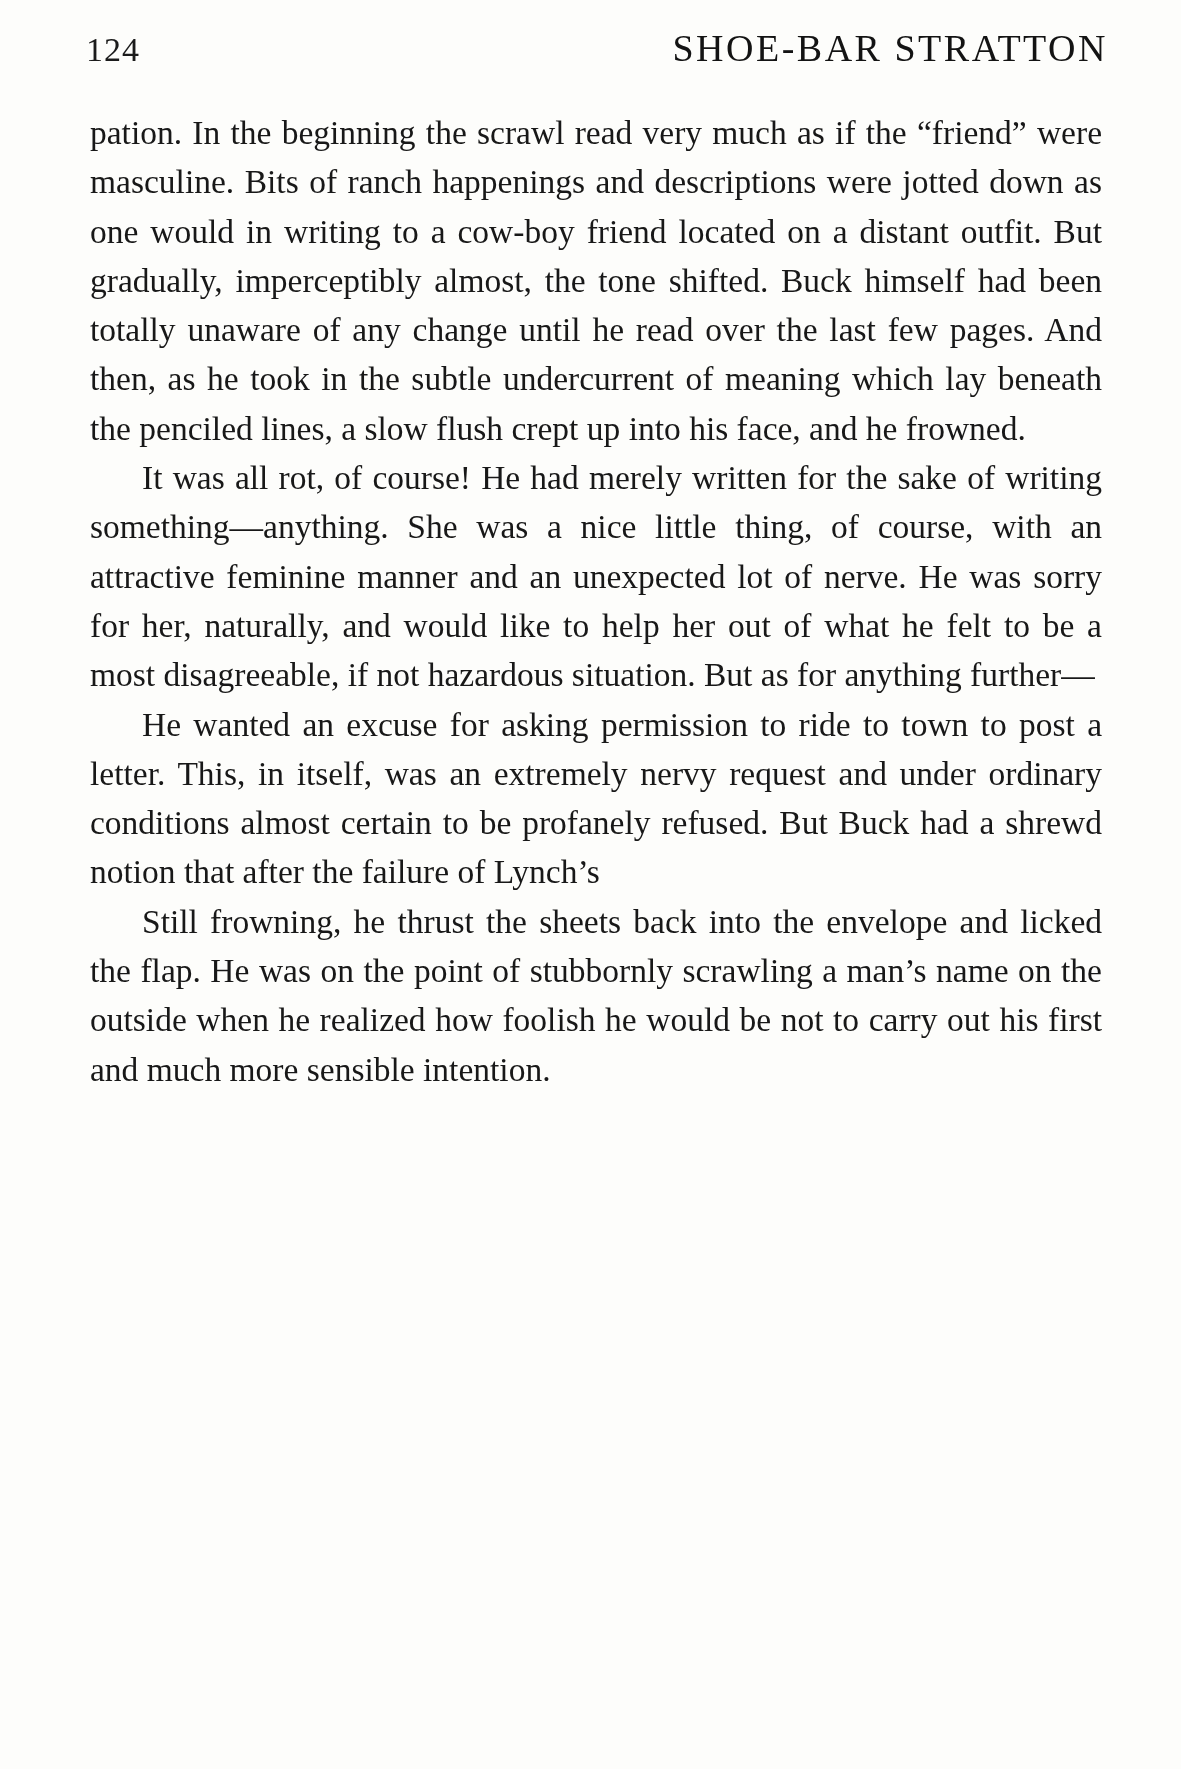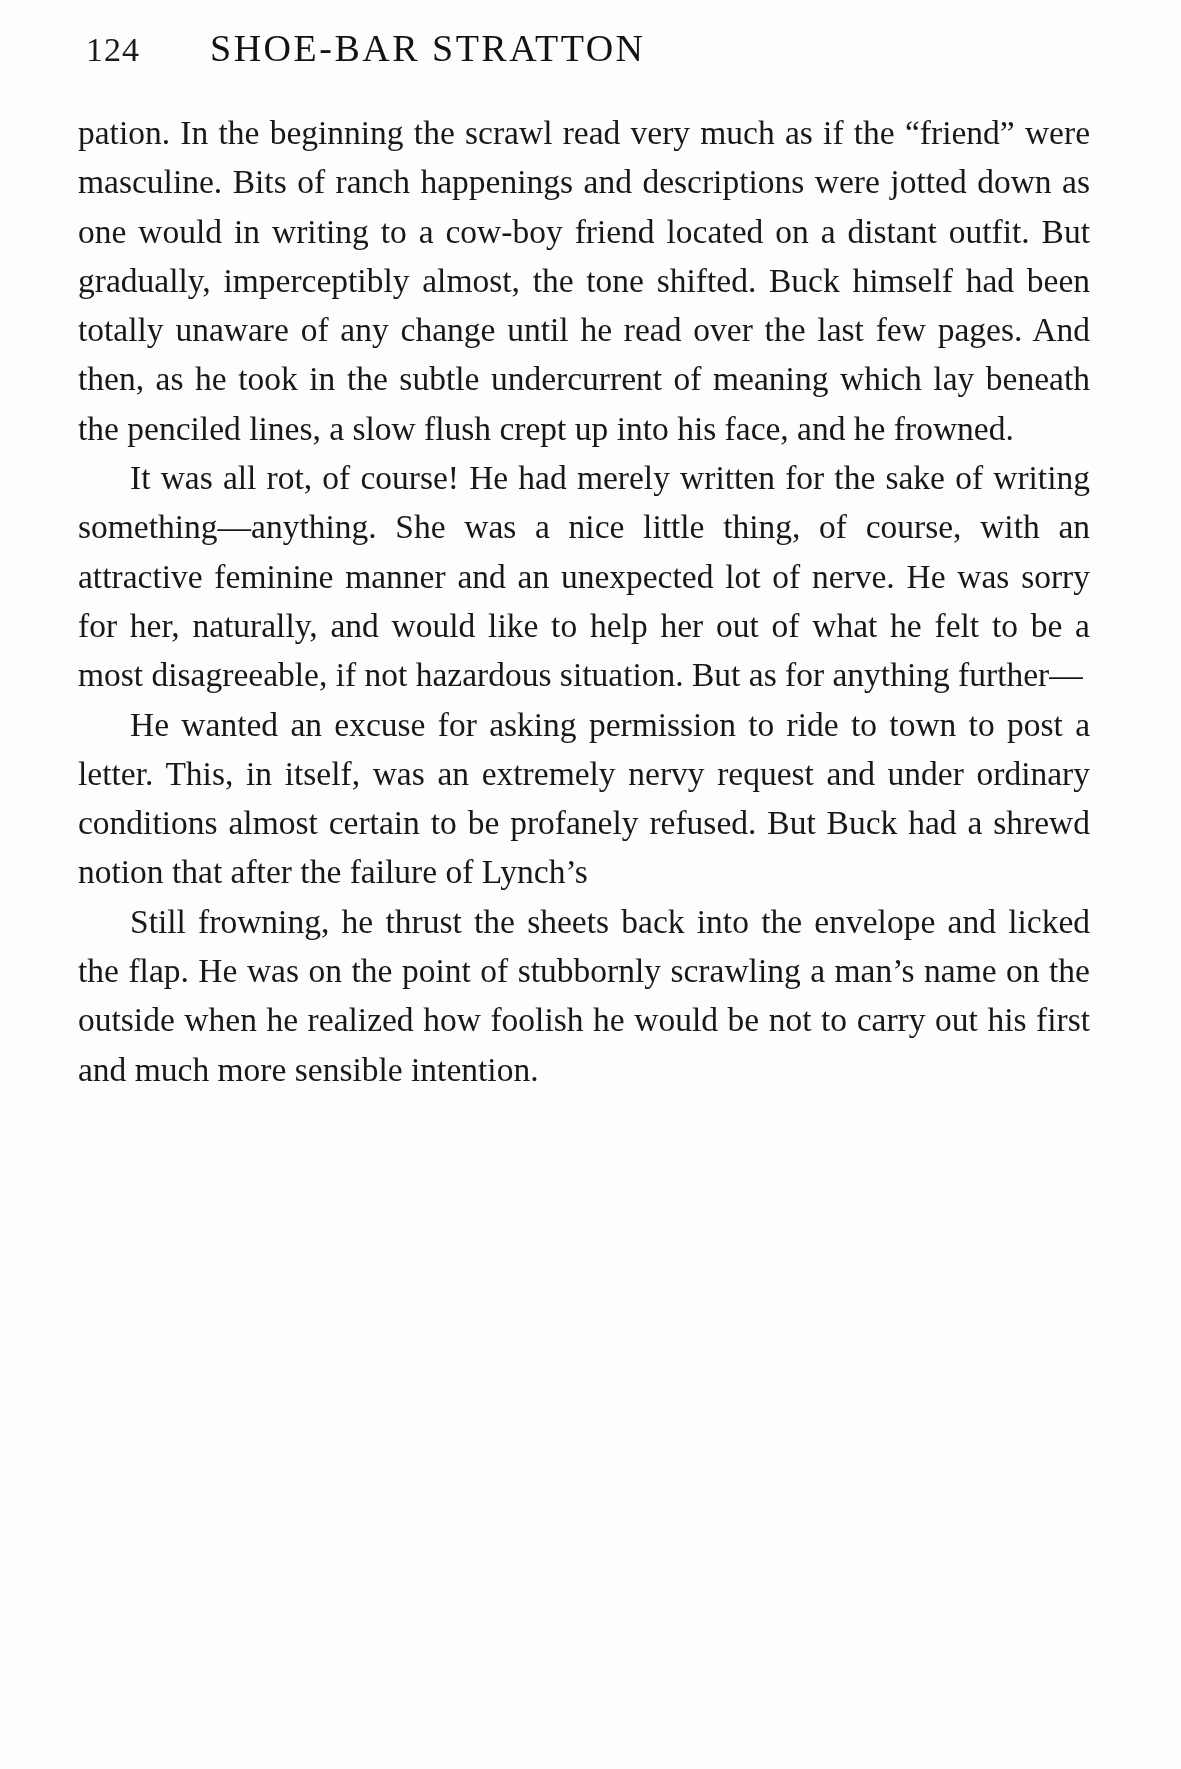--- a/index.html
+++ b/index.html
@@ -23,41 +23,40 @@
     background: #fdfdfb;
   }
   .header {
     position: absolute;
     left: 78px;
     top: 26px;
     width: 1030px;
     height: 60px;
     display: flex;
     align-items: baseline;
-    gap: 44px;
   }
   .folio {
     font-family: "Liberation Serif", serif;
     font-size: 34px;
     letter-spacing: 1px;
     color: #1b1b1b;
     width: 200px;
     padding-left: 8px;
   }
   .running-head {
     flex: 1;
-    text-align: left;
+    text-align: right;
     font-size: 38px;
     letter-spacing: 2.5px;
     color: #131313;
     margin-left: -120px;
   }
   .body-text {
     position: absolute;
-    left: 78px;
+    left: 90px;
     top: 108px;
     width: 1012px;
     font-size: 33.5px;
     line-height: 49.3px;
     text-align: justify;
     text-justify: inter-word;
     color: #181818;
   }
   .body-text p {
     margin: 0;

